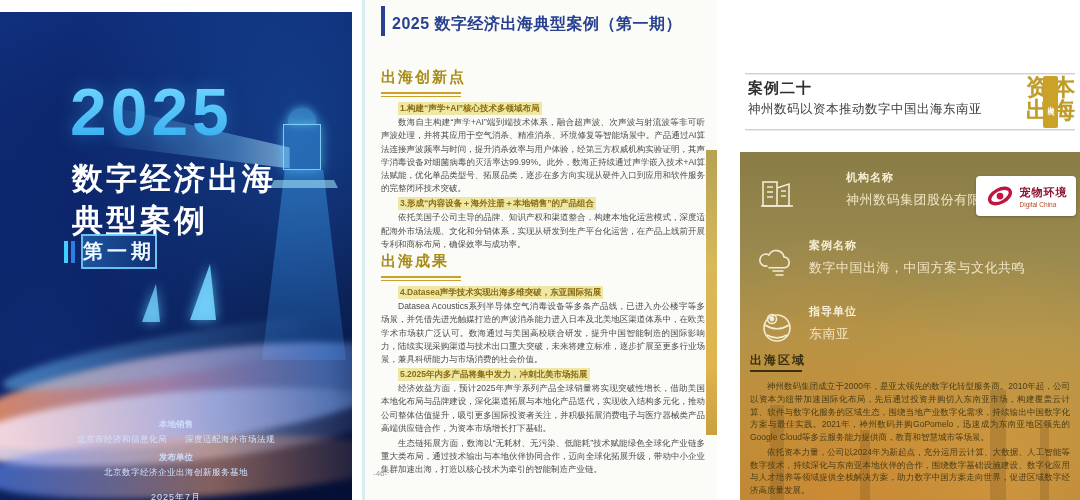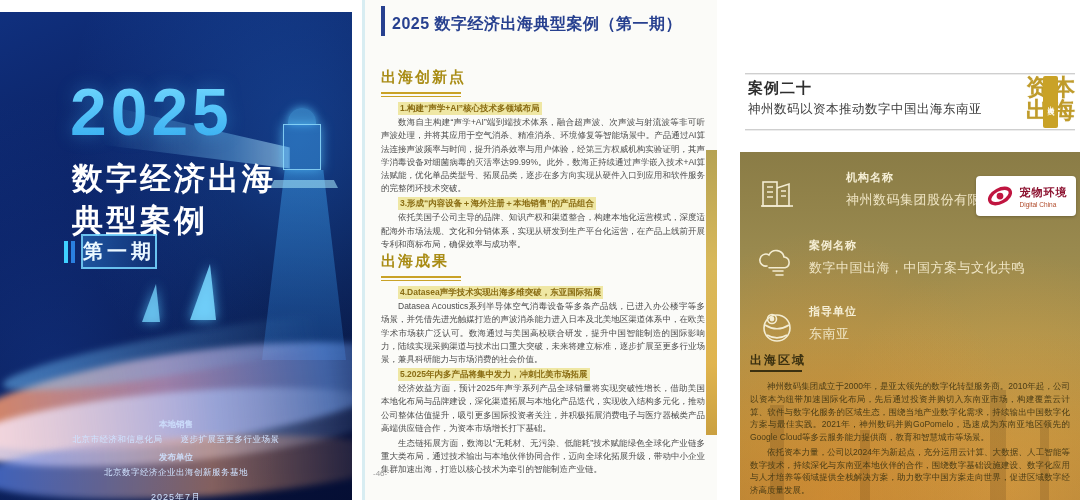--- a/index.html
+++ b/index.html
@@ -151,21 +151,21 @@
   <div class="cover-t1">数字经济出海</div>
   <div class="cover-t2">典型案例</div>
   <div class="issue-wrap">
     <div class="issue-bar1"></div>
     <div class="issue-bar2"></div>
     <div class="issue-box">第一期</div>
   </div>
 
   <div class="cover-footer">
     <div class="cf-label">本地销售</div>
-    <div class="cf-orgs">北京市经济和信息化局　　逐步扩展至更多行业场景</div>
+    <div class="cf-orgs">北京市经济和信息化局　　深度适配海外市场法规</div>
     <div class="cf-label">发布单位</div>
     <div class="cf-orgs">北京数字经济企业出海创新服务基地</div>
     <div class="cf-date">2025年7月</div>
   </div>
 </div>
 
 <div class="page-mid">
   <div class="mid-header">
     <div class="mid-header-bar"></div>
     <div class="mid-header-text">2025 数字经济出海典型案例（第一期）</div>

